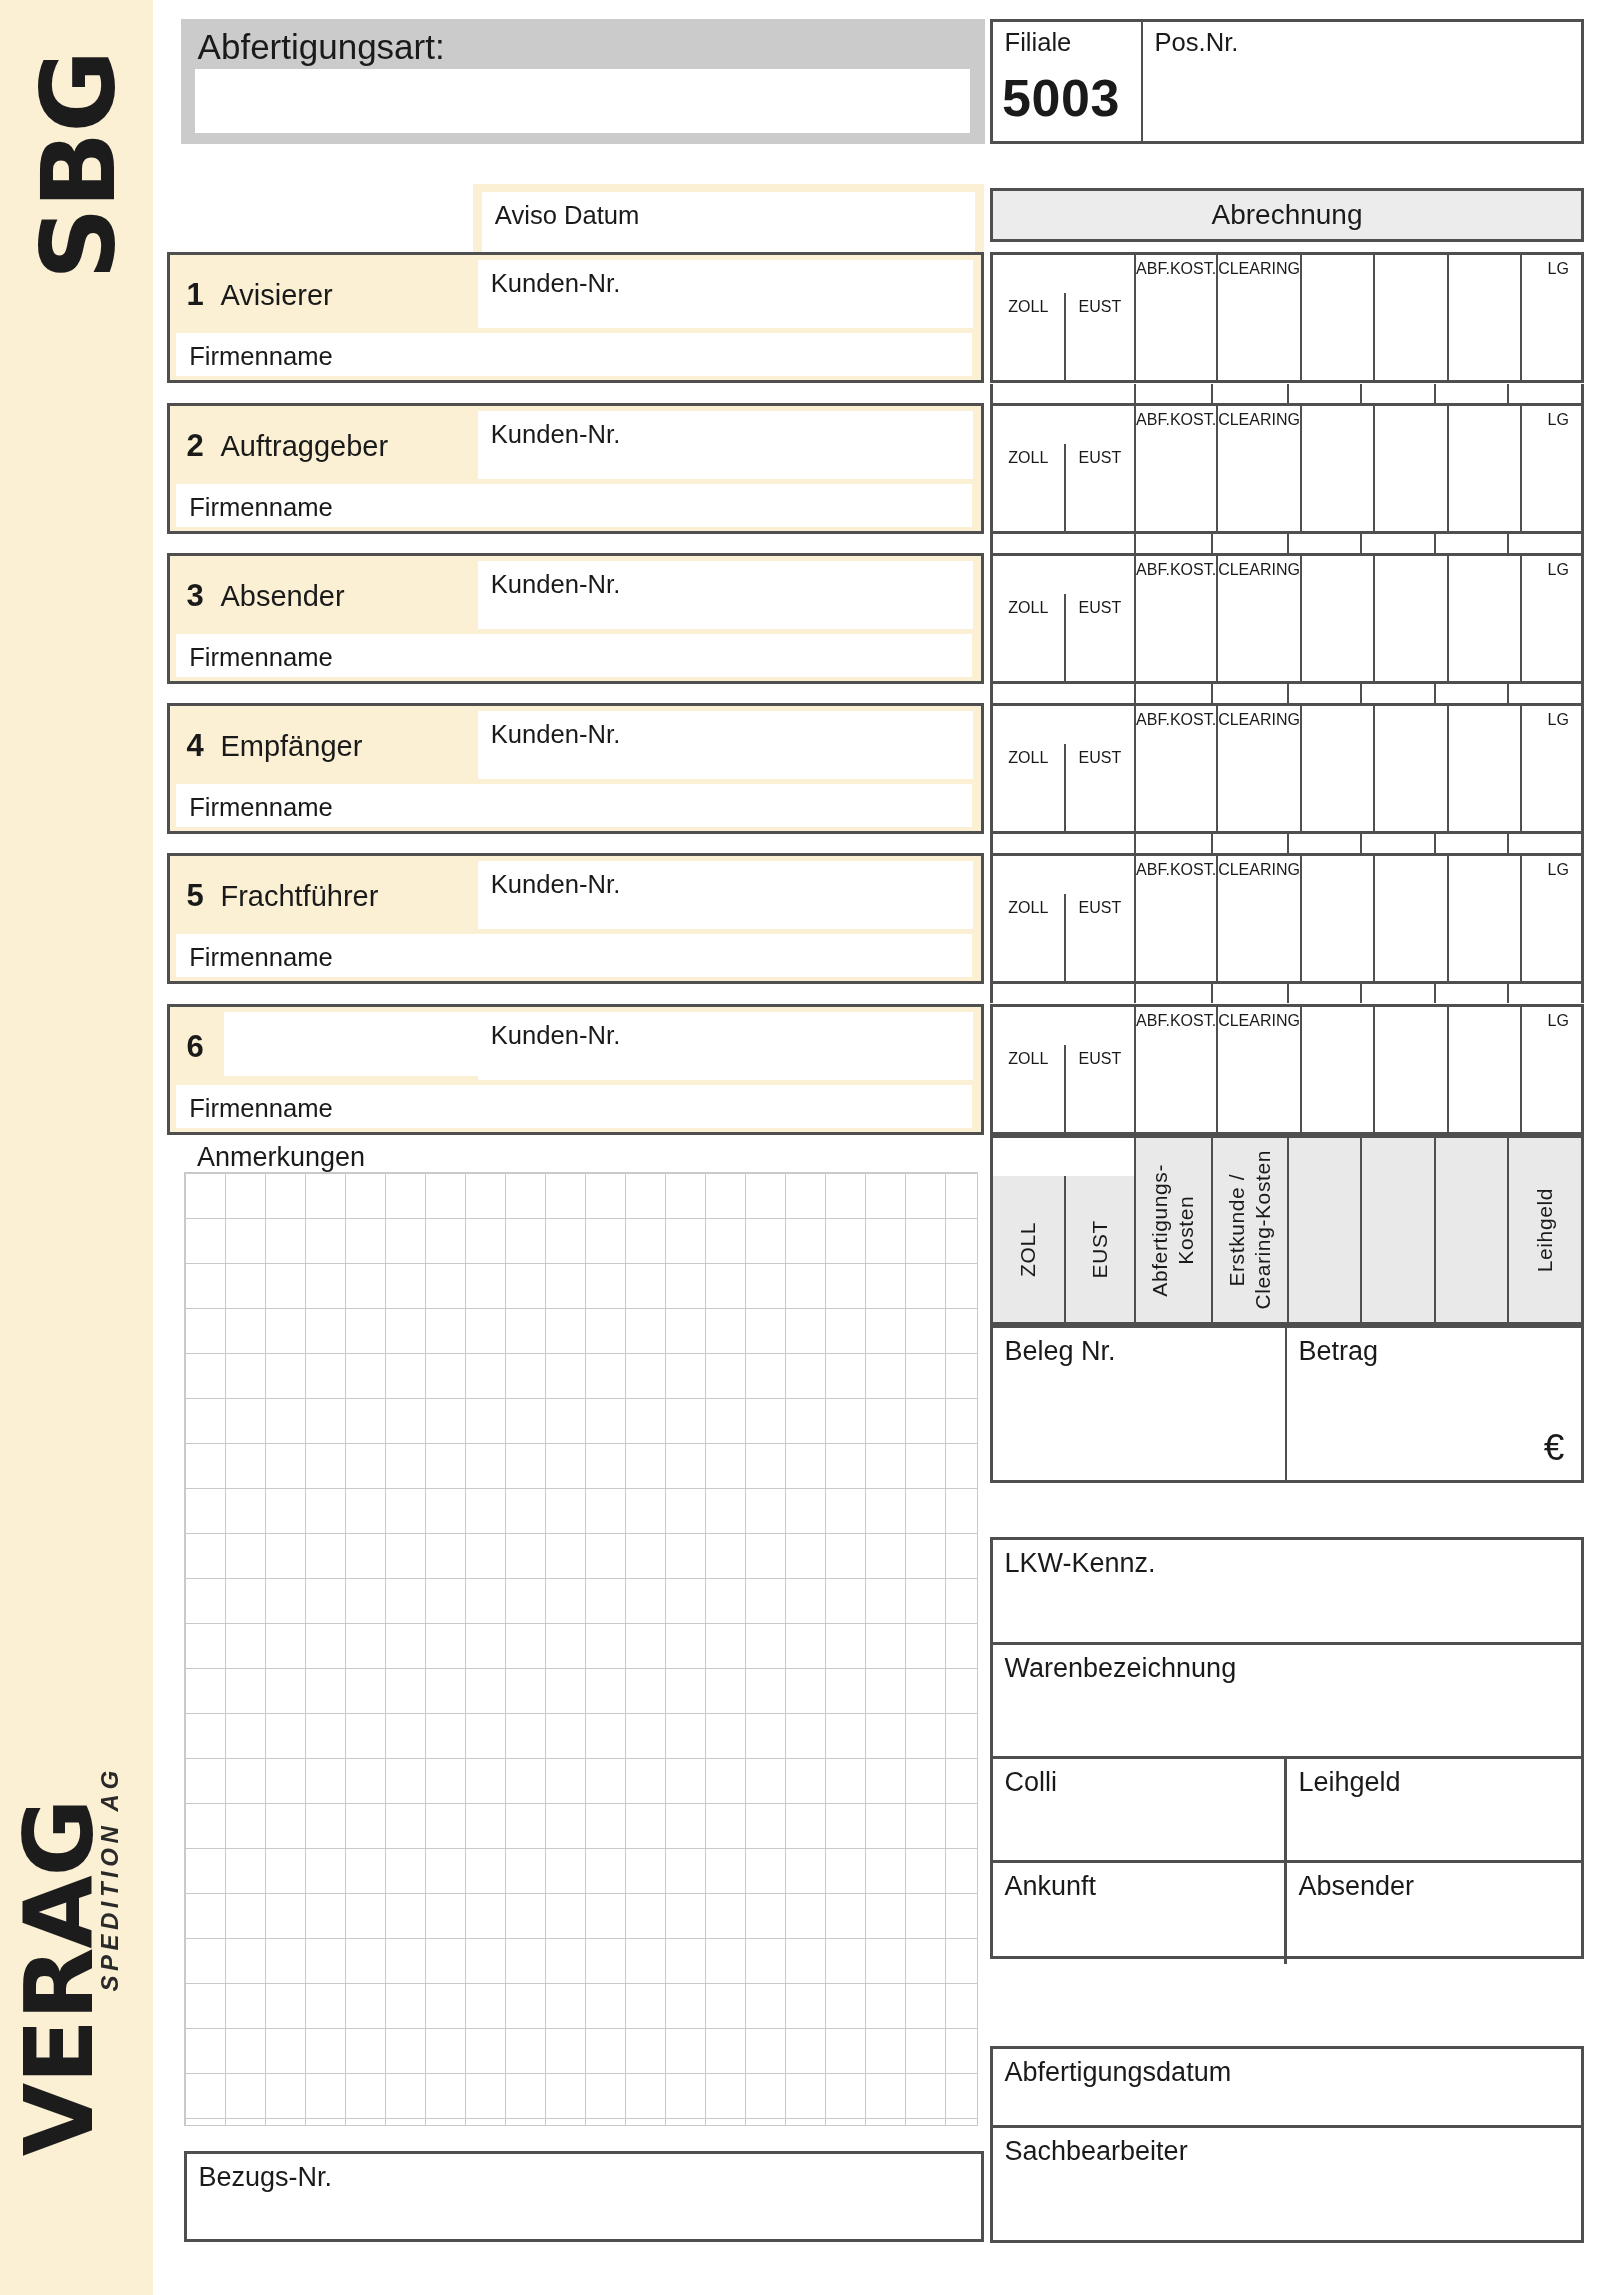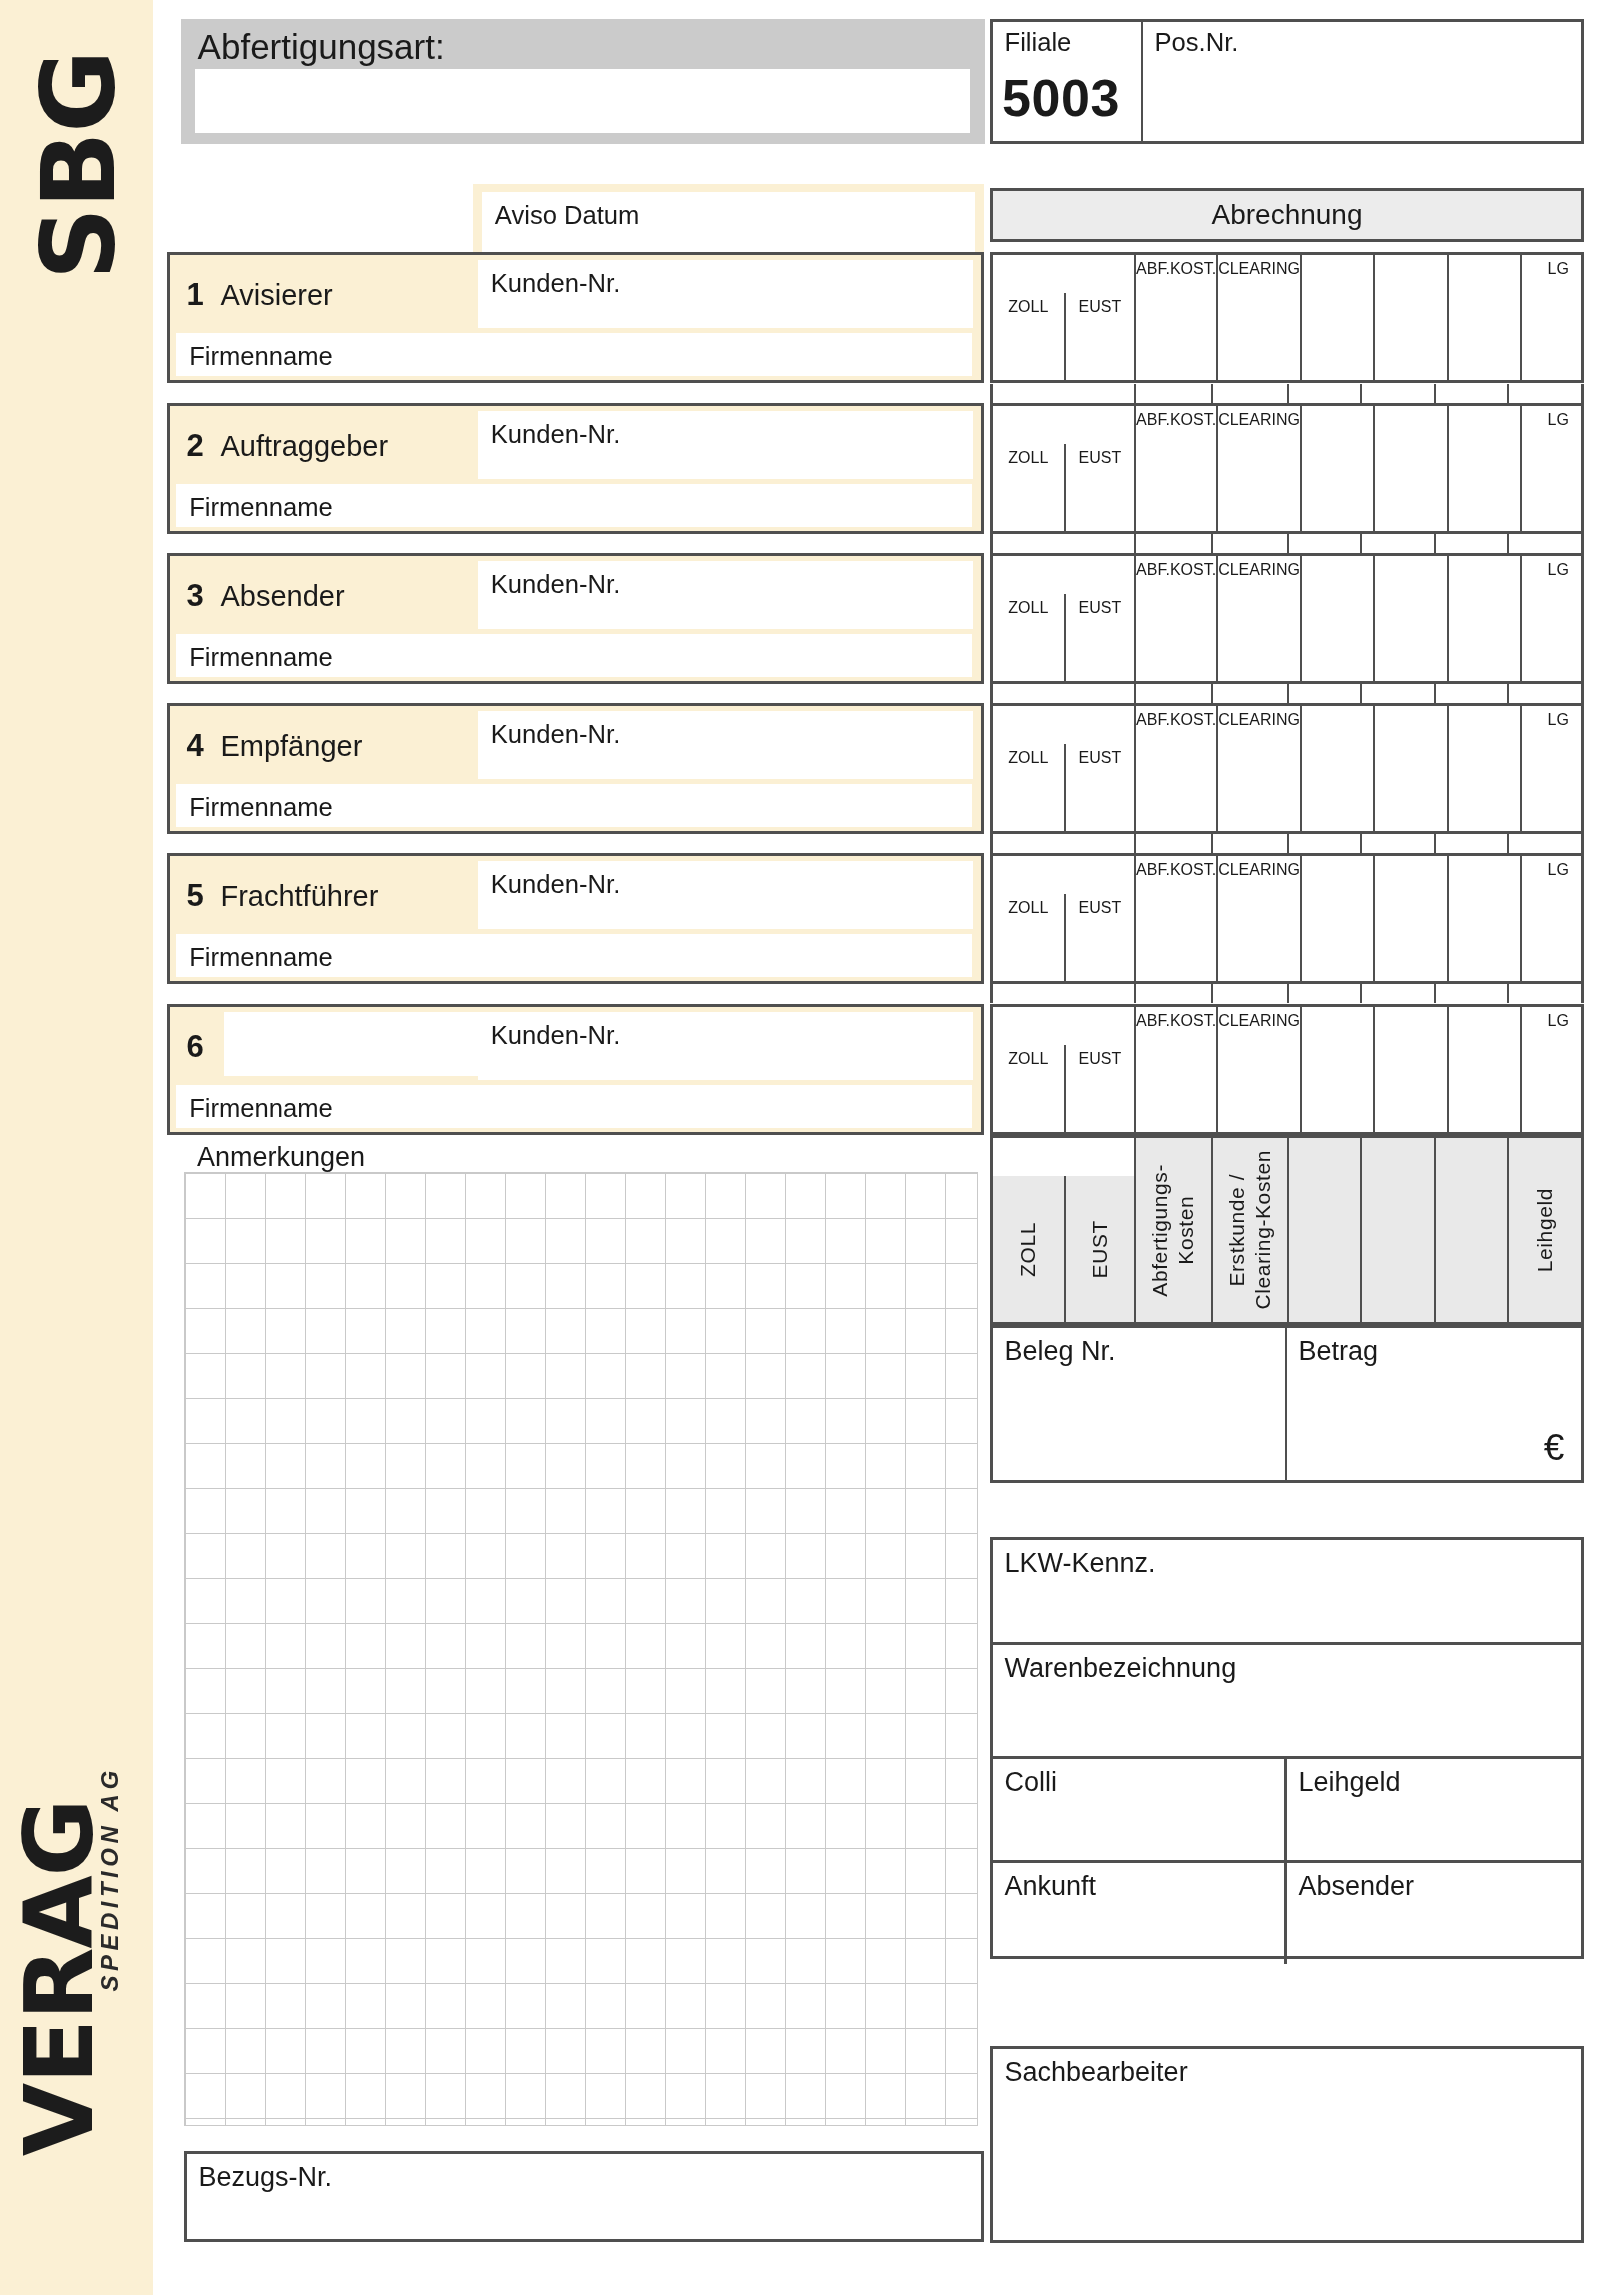--- a/index.html
+++ b/index.html
@@ -267,20 +267,23 @@
       <div class="half">
         <span class="money-label">Ankunft</span>
       </div>
       <div class="half">
         <span class="money-label">Absender</span>
       </div>
     </div>
   </div>
 
   <div class="abs clerk">
+    <div class="clerk-row1">
+      <span class="money-label">Abfertigungsdatum</span>
+    </div>
     <div class="clerk-row2">
       <span class="money-label">Sachbearbeiter</span>
     </div>
   </div>
 
   <div class="abs bezug">
     <span class="money-label">Bezugs-Nr.</span>
   </div>
 
 <div class="abs ab-row ab-block" style="top: 252px;">

